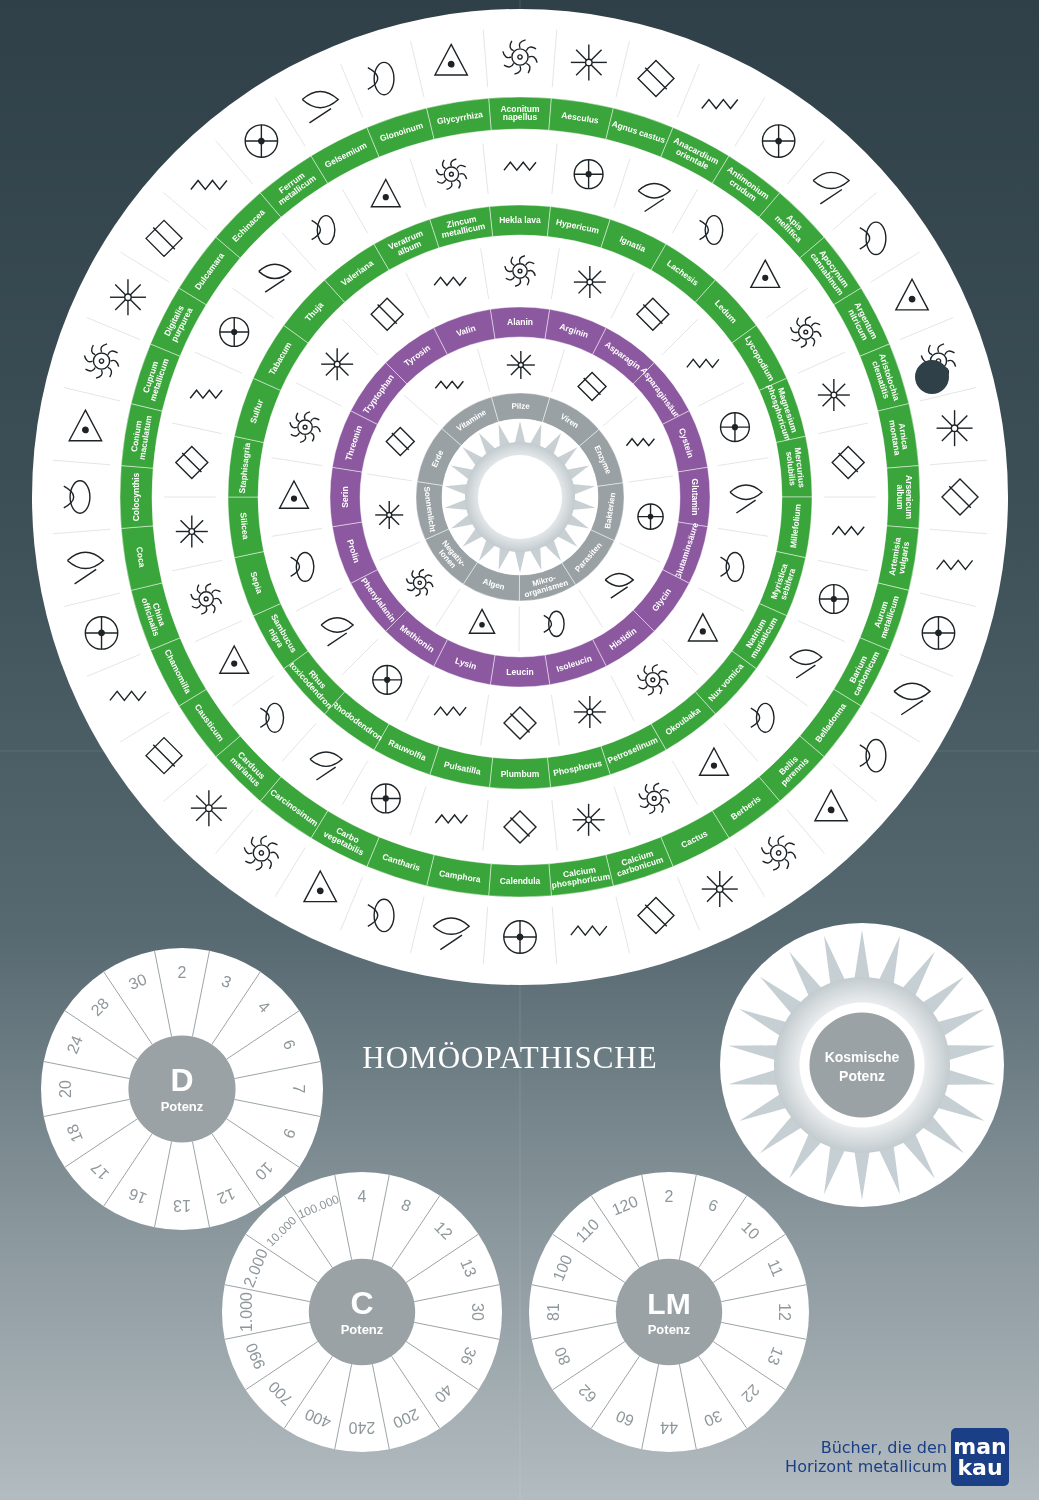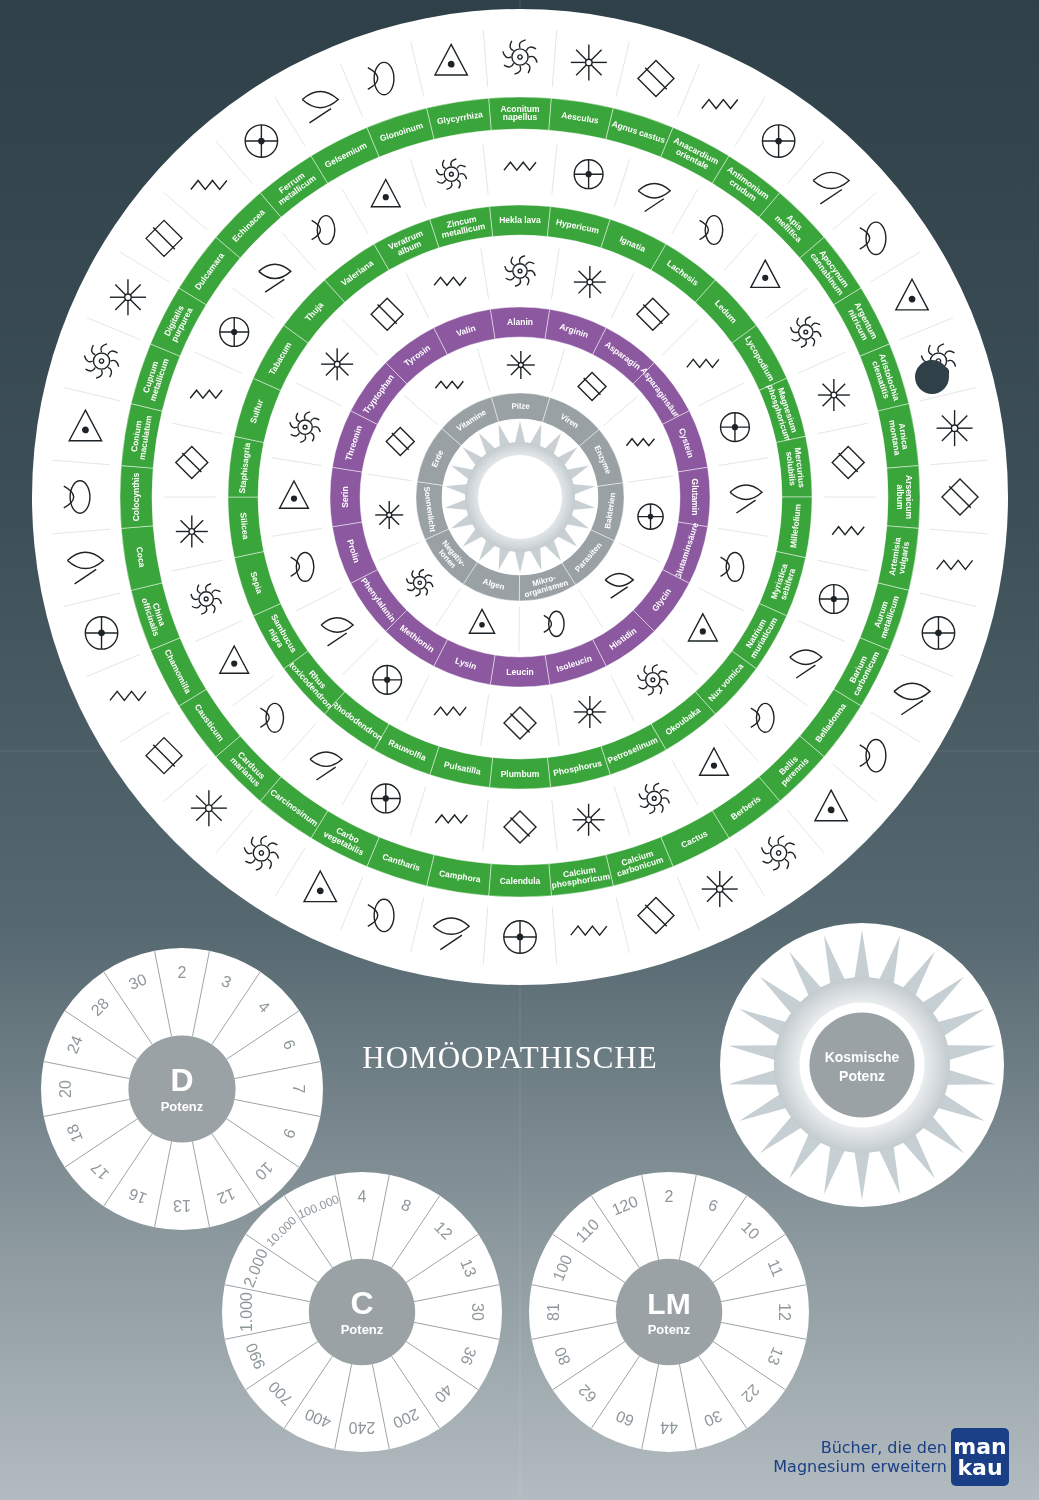--- a/index.html
+++ b/index.html
@@ -1274,19 +1274,19 @@
     <text x="143" y="159" fill="#ffffff" font-size="14" font-weight="bold" text-anchor="middle" font-family="Liberation Sans, sans-serif">Potenz</text>
   </svg>
 
 <div class="title">
   <div>HOMÖOPATHISCHE</div>
 </div>
 
 <div class="brand">
   <div class="brand-text">
     <div>Bücher, die den</div>
-    <div>Magnesium erweitern</div>
+    <div>Horizont metallicum</div>
   </div>
   <div class="brand-logo">
     <span>man</span>
     <span>kau</span>
   </div>
 </div>
 
 </body></html>

